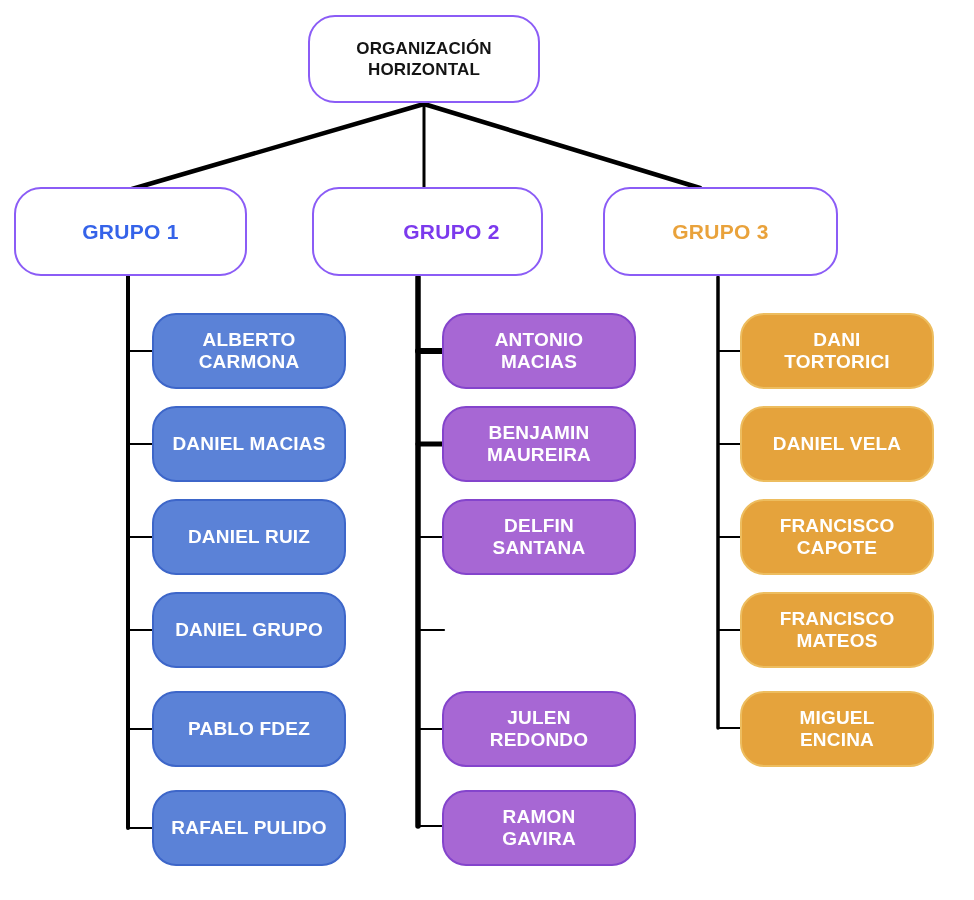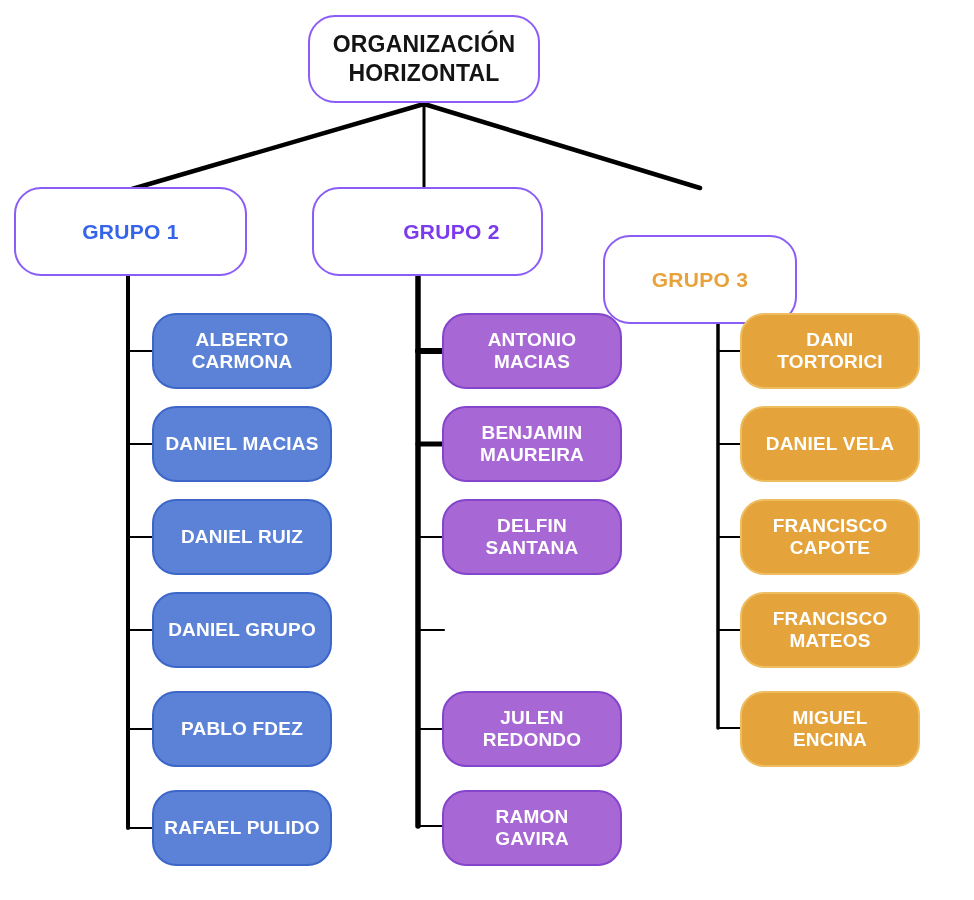--- a/index.html
+++ b/index.html
@@ -11,33 +11,33 @@
   .node{
     position:absolute;z-index:1;display:flex;align-items:center;justify-content:center;
     text-align:center;box-sizing:border-box;
   }
   .root-node,.group-node{
     background:#fff;border:2px solid var(--node_border_purple,#8b5cf6);
     border-radius:27px;
   }
   .root-node{left:308px;top:15px;width:232px;height:88px;}
   .root-title{
-    font-size:23px;font-weight:800;line-height:1.25;color:var(--title_text,#141414);
+    font-size:17px;font-weight:800;line-height:1.25;color:var(--title_text,#141414);
     letter-spacing:.2px;white-space:pre-line;
   }
   .group-node{top:187px;height:89px;justify-content:center;}
   .group-node.g1{left:14px;width:233px;}
   .group-node.g2{left:312px;width:231px;padding-left:48px;}
-  .group-node.g3{left:603px;width:194px;margin-top:48px;}
+  .group-node.g3{left:603px;width:235px;}
   .group-label{font-size:21px;font-weight:800;letter-spacing:.3px;}
   .g1 .group-label{color:var(--group1_accent,#3563e9);}
   .g2 .group-label{color:var(--group2_accent,#7c3aed);}
   .g3 .group-label{color:var(--group3_accent,#e9a23b);}
   .member-node{
-    width:180px;height:76px;border-radius:24px;border:2.5px solid;
+    width:194px;height:76px;border-radius:24px;border:2.5px solid;
     color:var(--member_text,#fff);font-size:19px;font-weight:700;line-height:1.18;
     letter-spacing:.2px;white-space:pre-line;padding:4px 10px;
   }
   .member-node.m-g1{background:var(--group1_fill,#5b82d7);border-color:var(--group1_border,#3d66c9);}
   .member-node.m-g2{background:var(--group2_fill,#a767d4);border-color:var(--group2_border,#8444cc);}
   .member-node.m-g3{background:var(--group3_fill,#e5a33c);border-color:var(--group3_border,#edbd5f);}
   
   .c1{left:152px;} .c2{left:442px;} .c3{left:740px;}
   
   .r1{top:313px;} .r2{top:406px;} .r3{top:499px;} .r4{top:592px;} .r5{top:691px;} .r6{top:790px;}

